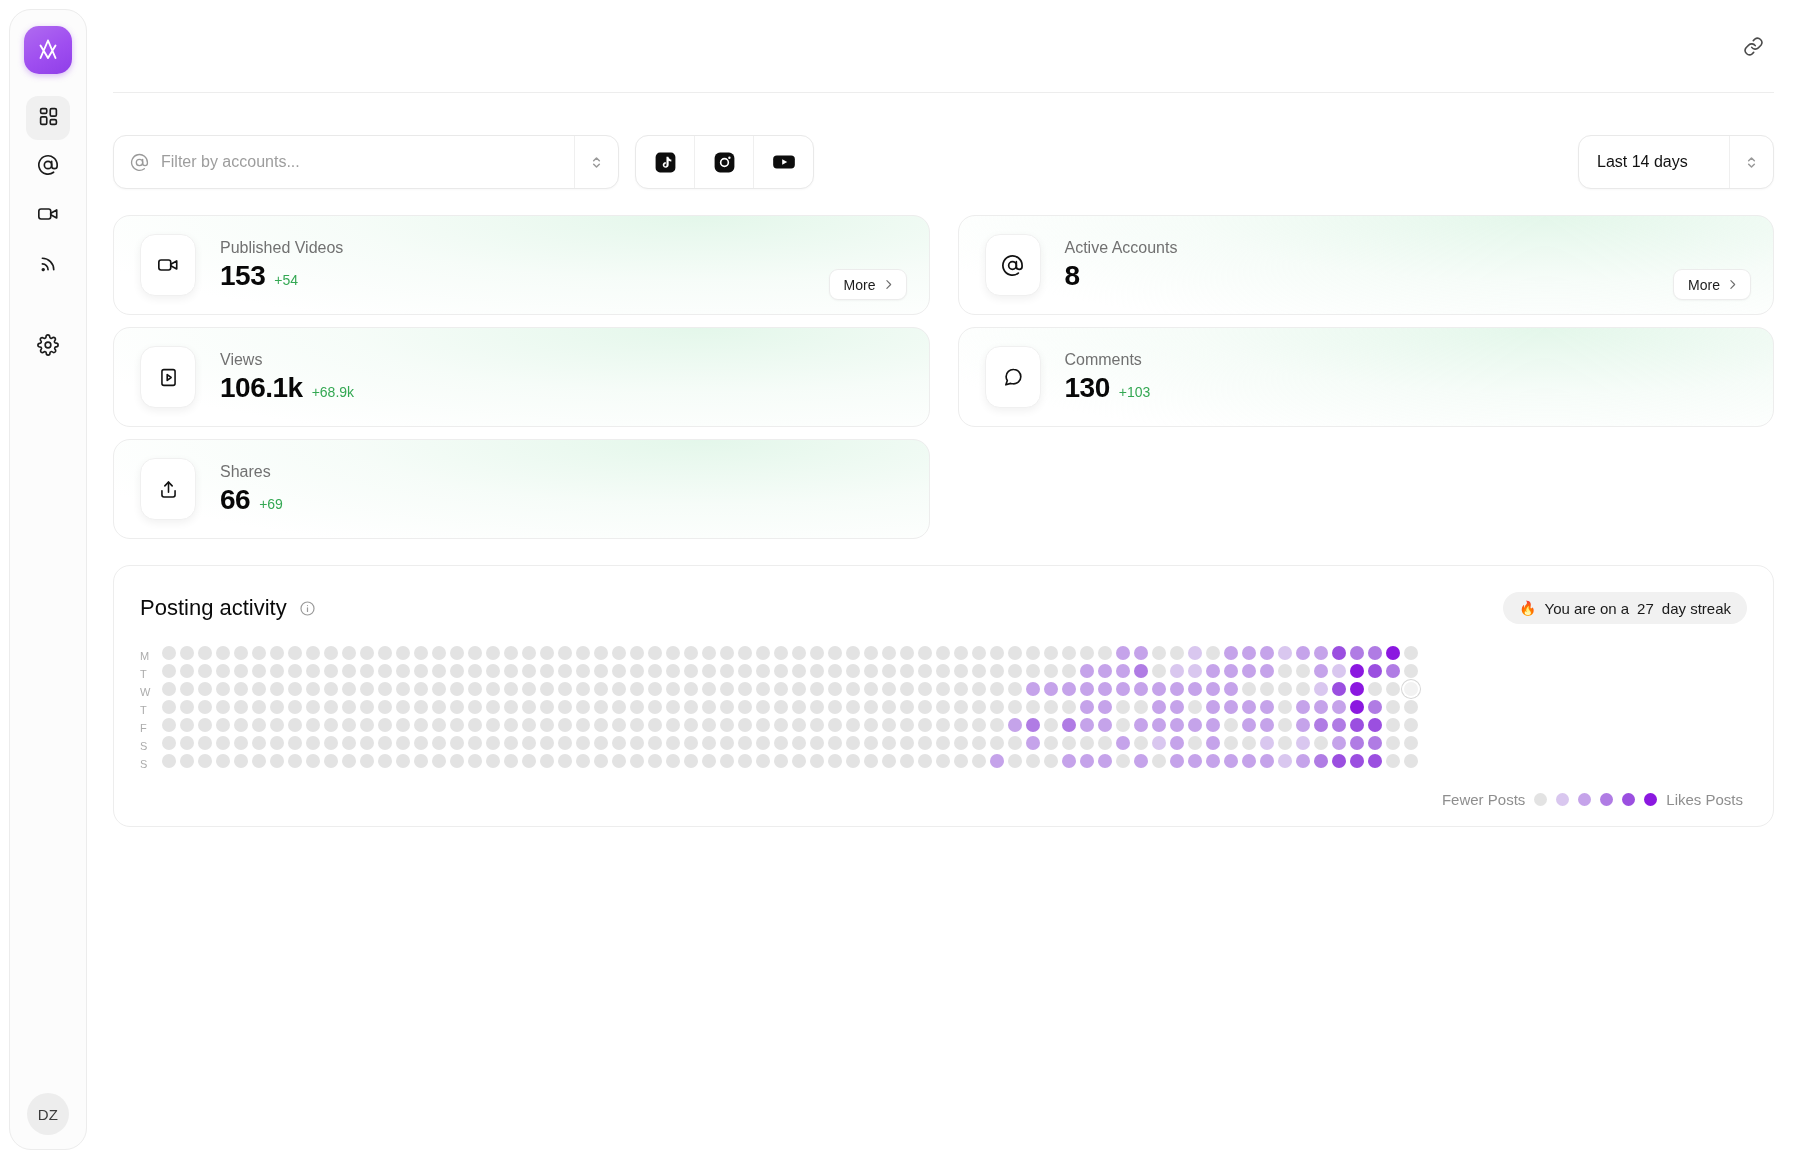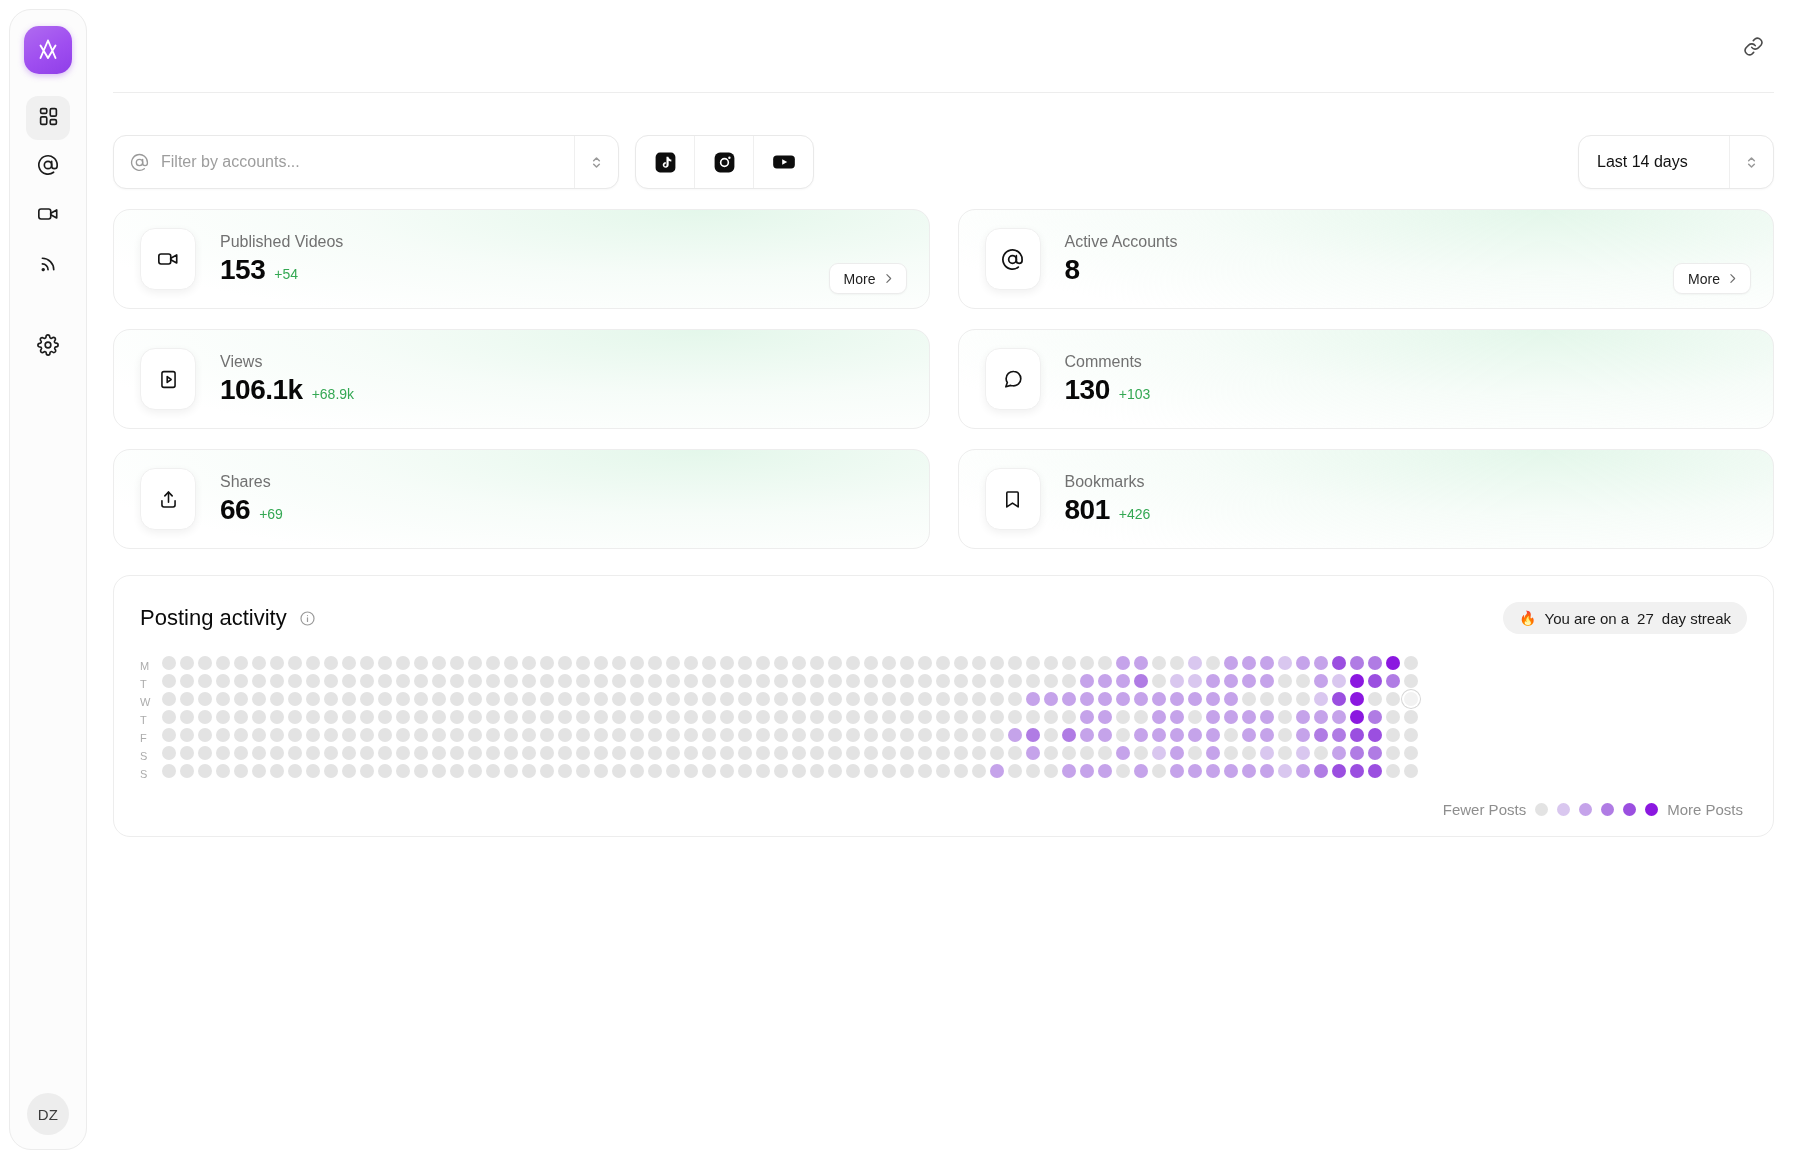--- a/index.html
+++ b/index.html
@@ -89,22 +89,22 @@
   .plat:last-child { border-right:0; }
   .range {
     margin-left:auto; height:54px; min-width:196px;
     border:1px solid #e9e9e9; border-radius:13px; background:#fff;
     display:flex; align-items:center; box-shadow: 0 1px 2px rgba(0,0,0,.03);
   }
   .range-label { flex:1; padding: 0 18px; font-size:16px; color:#121212; white-space:nowrap; }
 
   
   .grid {
-    margin-top: 20px;
-    display:grid; grid-template-columns: 1fr 1fr; gap: 20px 28px;
+    margin-top: 26px;
+    display:grid; grid-template-columns: 1fr 1fr; gap: 12px 28px;
   }
   .card {
     position:relative; height: 100px; border:1px solid #ededed; border-radius: 17px;
     background:
       radial-gradient(115% 175% at 72% 0%, rgba(205,240,217,.55) 0%, rgba(226,246,233,.30) 38%, rgba(255,255,255,0) 70%),
       #ffffff;
     display:flex; align-items:center; padding-left: 26px; padding-right: 22px;
     overflow:hidden;
   }
   .card-icon {
@@ -374,34 +374,20 @@
               </svg>
             </div>
             <div class="card-body">
               <div class="card-label">Shares</div>
               <div class="card-nums">
                 <span class="card-value">66</span>
                 <span class="card-delta">+69</span>
               </div>
             </div>
           </div>
-          <div class="card">
-            <div class="card-icon">
-              <svg width="21" height="21" viewBox="0 0 24 24" fill="none" stroke="currentColor" stroke-width="1.8" stroke-linecap="round" stroke-linejoin="round">
-                <path d="M6.5 3.5h11a1 1 0 0 1 1 1v16l-6.5-4.4L5.5 20.5v-16a1 1 0 0 1 1-1z"></path>
-              </svg>
-            </div>
-            <div class="card-body">
-              <div class="card-label">Bookmarks</div>
-              <div class="card-nums">
-                <span class="card-value">801</span>
-                <span class="card-delta">+426</span>
-              </div>
-            </div>
-          </div>
         </div>
 
       <div class="activity">
         <div class="act-head">
           <div class="act-title">Posting activity</div>
           <span class="info-icon">
             <svg width="17" height="17" viewBox="0 0 24 24" fill="none" stroke="currentColor" stroke-width="1.7" stroke-linecap="round" stroke-linejoin="round">
               <circle cx="12" cy="12" r="9.2"></circle>
                 <path d="M12 11v5.2"></path>
                 <path d="M12 7.8h.01"></path>
@@ -936,19 +922,19 @@
         <div class="legend">
           <span class="legend-text">Fewer Posts</span>
           <span id="legend-swatches" style="display:flex;gap:9px;align-items:center">
               <span class="sw" style="background: rgb(227, 227, 227);"></span>
               <span class="sw" style="background: rgb(217, 199, 239);"></span>
               <span class="sw" style="background: rgb(197, 163, 234);"></span>
               <span class="sw" style="background: rgb(176, 124, 228);"></span>
               <span class="sw" style="background: rgb(155, 79, 224);"></span>
               <span class="sw" style="background: rgb(139, 24, 224);"></span>
             </span>
-          <span class="legend-text">More Posts</span>
+          <span class="legend-text">Likes Posts</span>
         </div>
       </div>
 
     </div>
   </div>
 </div>
 
 </body></html>

